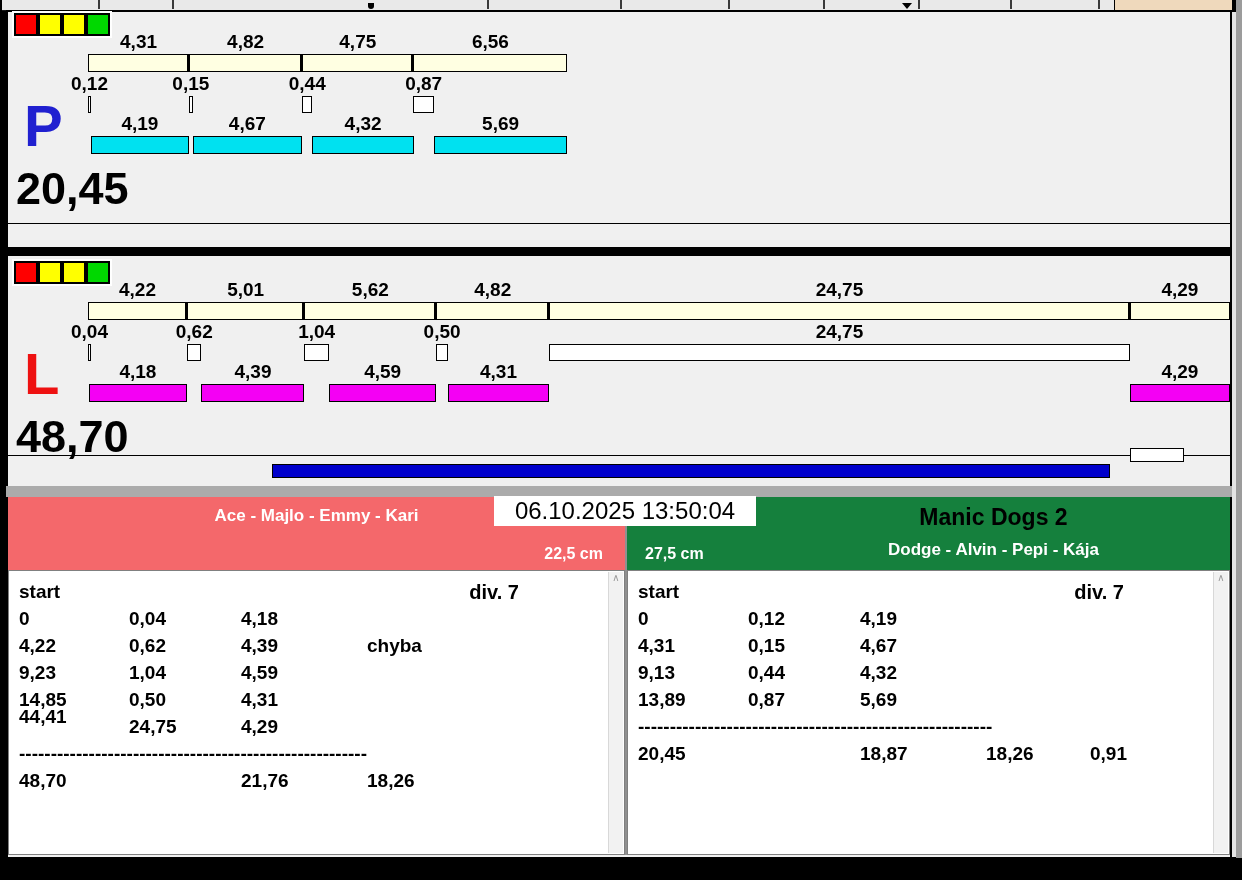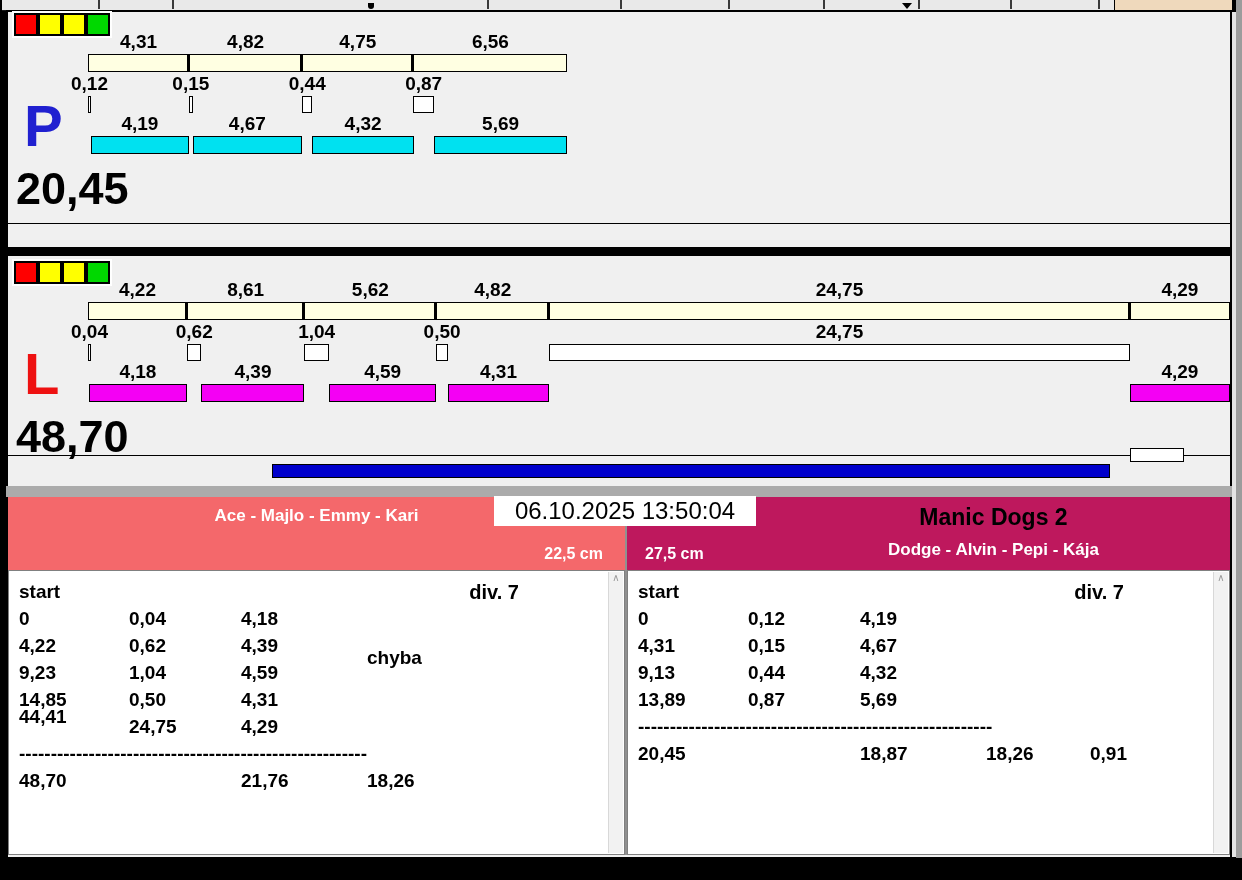--- a/index.html
+++ b/index.html
@@ -128,21 +128,21 @@
   <div class="lane" id="lane-1">
       <div class="lights">
         <div class="light-cell" style="background: rgb(255, 0, 0);"></div>
         <div class="light-cell" style="background: rgb(255, 255, 0);"></div>
         <div class="light-cell" style="background: rgb(255, 255, 0);"></div>
         <div class="light-cell" style="background: rgb(0, 216, 0);"></div>
       </div>
       <div class="seg" style="left: 80px; width: 98.959px; top: 44px;"></div>
       <div class="lbl" style="left: 129.48px; top: 22px;">4,22</div>
       <div class="seg" style="left: 178.959px; width: 117.484px; top: 44px;"></div>
-      <div class="lbl" style="left: 237.701px; top: 22px;">8,61</div>
+      <div class="lbl" style="left: 237.701px; top: 22px;">5,01</div>
       <div class="seg" style="left: 296.443px; width: 131.789px; top: 44px;"></div>
       <div class="lbl" style="left: 362.338px; top: 22px;">5,62</div>
       <div class="seg" style="left: 428.233px; width: 113.029px; top: 44px;"></div>
       <div class="lbl" style="left: 484.747px; top: 22px;">4,82</div>
       <div class="seg" style="left: 541.261px; width: 580.387px; top: 44px;"></div>
       <div class="lbl" style="left: 831.455px; top: 22px;">24,75</div>
       <div class="seg seg-last" style="left: 1121.65px; width: 100.6px; top: 44px;"></div>
       <div class="lbl" style="left: 1171.95px; top: 22px;">4,29</div>
       <div class="box" style="left: 80px; width: 3px; top: 86px;"></div>
       <div class="lbl" style="left: 81.5px; top: 64px;">0,04</div>
@@ -181,42 +181,42 @@
     </div>
     <div class="team-table" id="table-0">
         <div class="cell" style="left: 10px; top: 10px;">start</div>
         <div class="divlbl" style="top: 10px;">div. 7</div>
         <div class="cell" style="left: 10px; top: 37px;">0</div>
         <div class="cell" style="left: 120px; top: 37px;">0,04</div>
         <div class="cell" style="left: 232px; top: 37px;">4,18</div>
         <div class="cell" style="left: 10px; top: 64px;">4,22</div>
         <div class="cell" style="left: 120px; top: 64px;">0,62</div>
         <div class="cell" style="left: 232px; top: 64px;">4,39</div>
-        <div class="cell" style="left: 358px; top: 76px;">chyba</div>
+        <div class="cell" style="left: 358px; top: 64px;">chyba</div>
         <div class="cell" style="left: 10px; top: 91px;">9,23</div>
         <div class="cell" style="left: 120px; top: 91px;">1,04</div>
         <div class="cell" style="left: 232px; top: 91px;">4,59</div>
         <div class="cell" style="left: 10px; top: 118px;">14,85</div>
         <div class="cell" style="left: 120px; top: 118px;">0,50</div>
         <div class="cell" style="left: 232px; top: 118px;">4,31</div>
         <div class="cell" style="left: 10px; top: 135px;">44,41</div>
         <div class="cell" style="left: 120px; top: 145px;">24,75</div>
         <div class="cell" style="left: 232px; top: 145px;">4,29</div>
         <div class="cell" style="left: 10px; top: 172px;">-------------------------------------------------------</div>
         <div class="cell" style="left: 10px; top: 199px;">48,70</div>
         <div class="cell" style="left: 232px; top: 199px;">21,76</div>
         <div class="cell" style="left: 358px; top: 199px;">18,26</div>
         <div class="sb">
           <span>∧</span>
         </div>
       </div>
   </div>
 
   <div class="team" id="team-1">
-    <div class="team-header" style="background: #be185d;">
+    <div class="team-header" style="background: #15803d;">
       <div class="team-name">Manic Dogs 2</div>
       <div class="team-members">Dodge - Alvin - Pepi - Kája</div>
       <div class="jump-height">27,5 cm</div>
     </div>
     <div class="team-table" id="table-1">
         <div class="cell" style="left: 10px; top: 10px;">start</div>
         <div class="divlbl" style="top: 10px;">div. 7</div>
         <div class="cell" style="left: 10px; top: 37px;">0</div>
         <div class="cell" style="left: 120px; top: 37px;">0,12</div>
         <div class="cell" style="left: 232px; top: 37px;">4,19</div>

